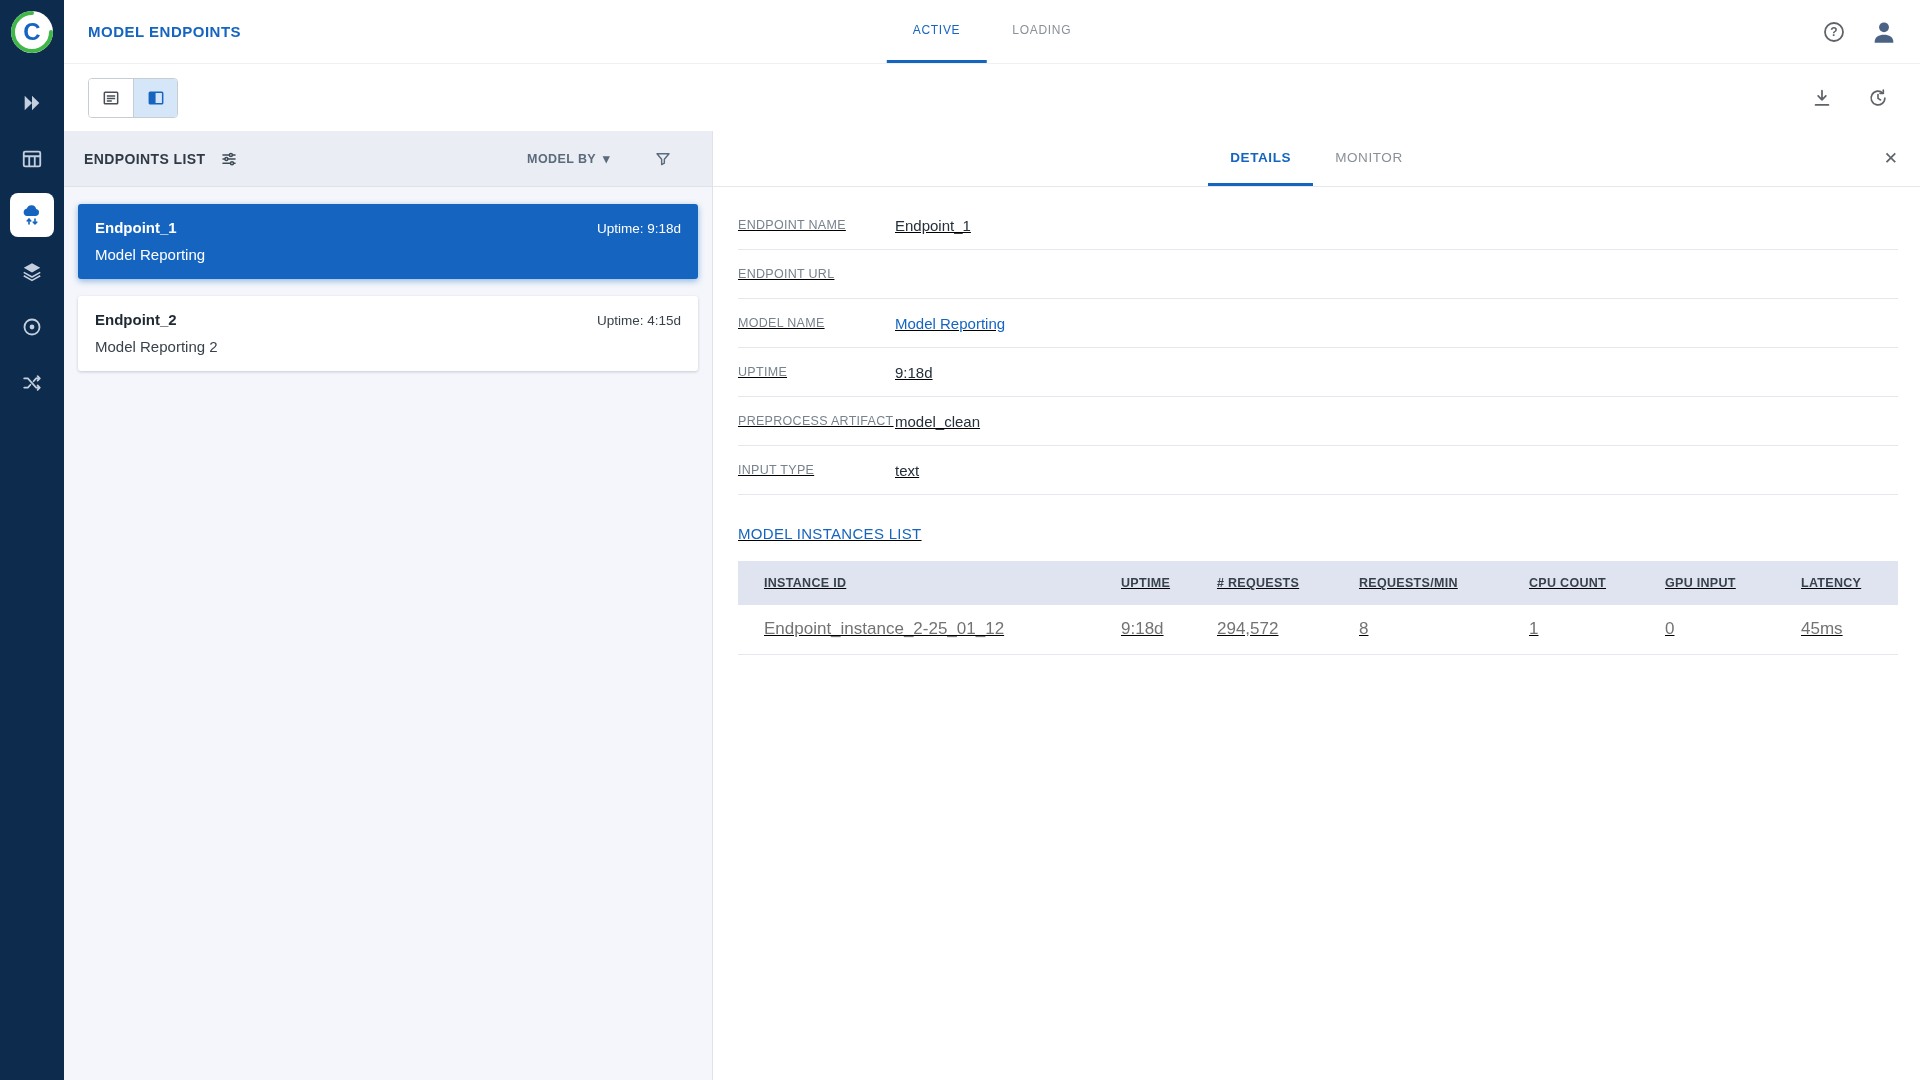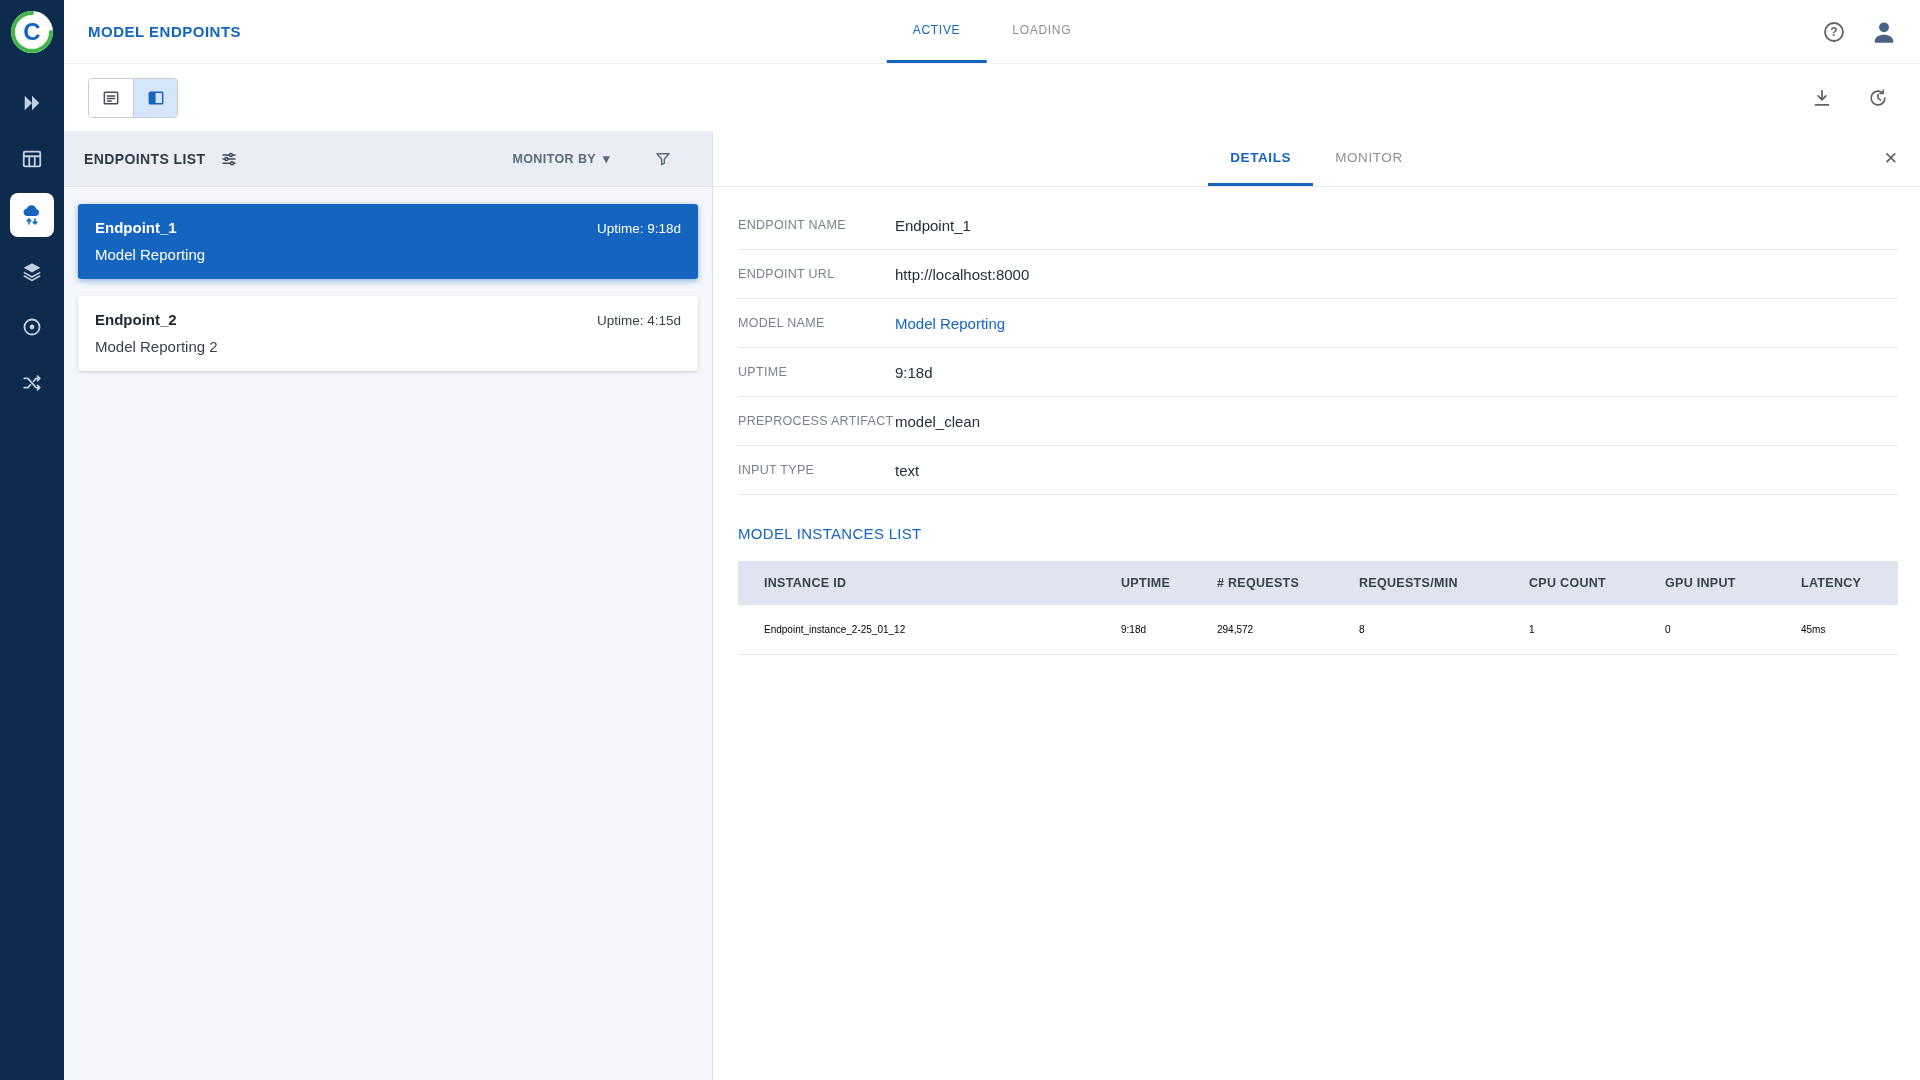--- a/index.html
+++ b/index.html
@@ -62,33 +62,33 @@
   .card.selected .card-name,.card.selected .card-uptime,.card.selected .card-model{color:#fff;}
 
   
   .right-panel{flex:1;min-width:0;background:#fff;display:flex;flex-direction:column;}
   .right-header{height:56px;flex:none;border-bottom:1px solid var(--divider);display:flex;align-items:center;justify-content:center;position:relative;}
   .right-tabs{display:flex;height:100%;}
   .rtab{padding:0 22px;display:flex;align-items:center;font-size:13.5px;font-weight:500;letter-spacing:0.6px;color:#8a9097;border-bottom:3px solid transparent;cursor:pointer;}
   .rtab.active{color:var(--accent);border-bottom-color:var(--accent);font-weight:700;}
   .close-btn{position:absolute;right:22px;top:0;height:100%;display:flex;align-items:center;font-size:17px;color:#5f6368;cursor:pointer;}
 
-  .details-body{flex:1;overflow:auto;padding:14px 22px 30px 25px;}
+  .details-body{flex:1;overflow:auto;padding:14px 22px 30px 25px;text-decoration:underline;}
   .field-row{display:grid;grid-template-columns:157px 1fr;align-items:center;height:49px;border-bottom:1px solid var(--divider);}
   .field-label{font-size:12.5px;color:#78828c;letter-spacing:0.3px;}
   .field-value{font-size:15px;color:#25303a;}
   .field-value.link{color:var(--accent);cursor:pointer;}
 
   .instances-title{margin:30px 0 19px;font-size:15px;font-weight:500;color:var(--accent);letter-spacing:0.3px;}
   table.instances{width:100%;border-collapse:collapse;table-layout:fixed;}
   table.instances col.c1{width:357px;} table.instances col.c2{width:96px;}
   table.instances col.c3{width:142px;} table.instances col.c4{width:170px;}
   table.instances col.c5{width:136px;} table.instances col.c6{width:136px;}
   table.instances thead th{background:var(--table-header-bg);height:44px;text-align:left;padding:0 4px 0 26px;font-size:12.5px;font-weight:700;color:#37424c;letter-spacing:0.3px;white-space:nowrap;}
-  table.instances tbody td{height:49px;padding:0 4px 0 26px;font-size:10px;color:#000000;border-bottom:1px solid var(--divider);white-space:nowrap;}
+  table.instances tbody td{height:49px;padding:0 4px 0 26px;font-size:17px;color:#737373;border-bottom:1px solid var(--divider);white-space:nowrap;}
 </style>
 </head>
 <body>
 
 <div class="app">
 
   <div class="sidebar">
     <div class="logo">
       <svg width="44" height="44" viewBox="0 0 44 44">
         <circle cx="22" cy="22" r="21" fill="#ffffff"></circle>
@@ -199,21 +199,21 @@
           <div class="left-title">ENDPOINTS LIST</div>
           <div class="tune">
             <svg width="18" height="18" viewBox="0 0 24 24" fill="none" stroke="currentColor" stroke-width="2" stroke-linecap="round">
               <path d="M4 6.5h16M4 12h16M4 17.5h16"></path>
               <circle cx="14.5" cy="6.5" r="2" fill="#eaedf4"></circle>
               <circle cx="8.5" cy="12" r="2" fill="#eaedf4"></circle>
               <circle cx="16" cy="17.5" r="2" fill="#eaedf4"></circle>
             </svg>
           </div>
           <div class="sorted-by">
-            <span>MONITOR BY</span>
+            <span>MODEL BY</span>
             <span class="caret">▾</span>
           </div>
           <div class="funnel">
             <svg width="18" height="18" viewBox="0 0 24 24" fill="none" stroke="currentColor" stroke-width="1.9" stroke-linejoin="round">
               <path d="M4 5h16l-6.2 7.4v5.2l-3.6 1.9v-7.1z"></path>
             </svg>
           </div>
         </div>
 
         <div class="cards">
@@ -246,21 +246,20 @@
         </div>
 
         <div class="details-body">
 
           <div class="field-row">
             <div class="field-label">ENDPOINT NAME</div>
             <div class="field-value">Endpoint_1</div>
           </div>
           <div class="field-row">
             <div class="field-label">ENDPOINT URL</div>
-            <div class="field-value">http://localhost:8000</div>
           </div>
           <div class="field-row">
             <div class="field-label">MODEL NAME</div>
             <div class="field-value link">Model Reporting</div>
           </div>
           <div class="field-row">
             <div class="field-label">UPTIME</div>
             <div class="field-value">9:18d</div>
           </div>
           <div class="field-row">

